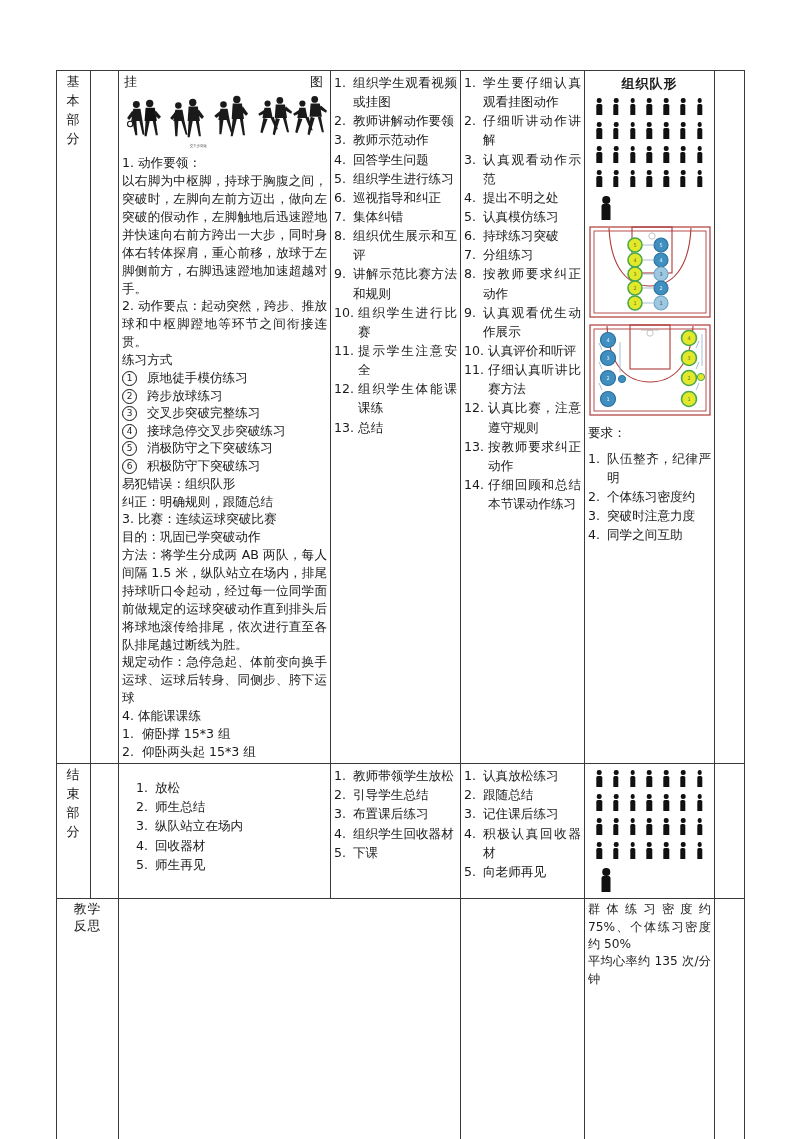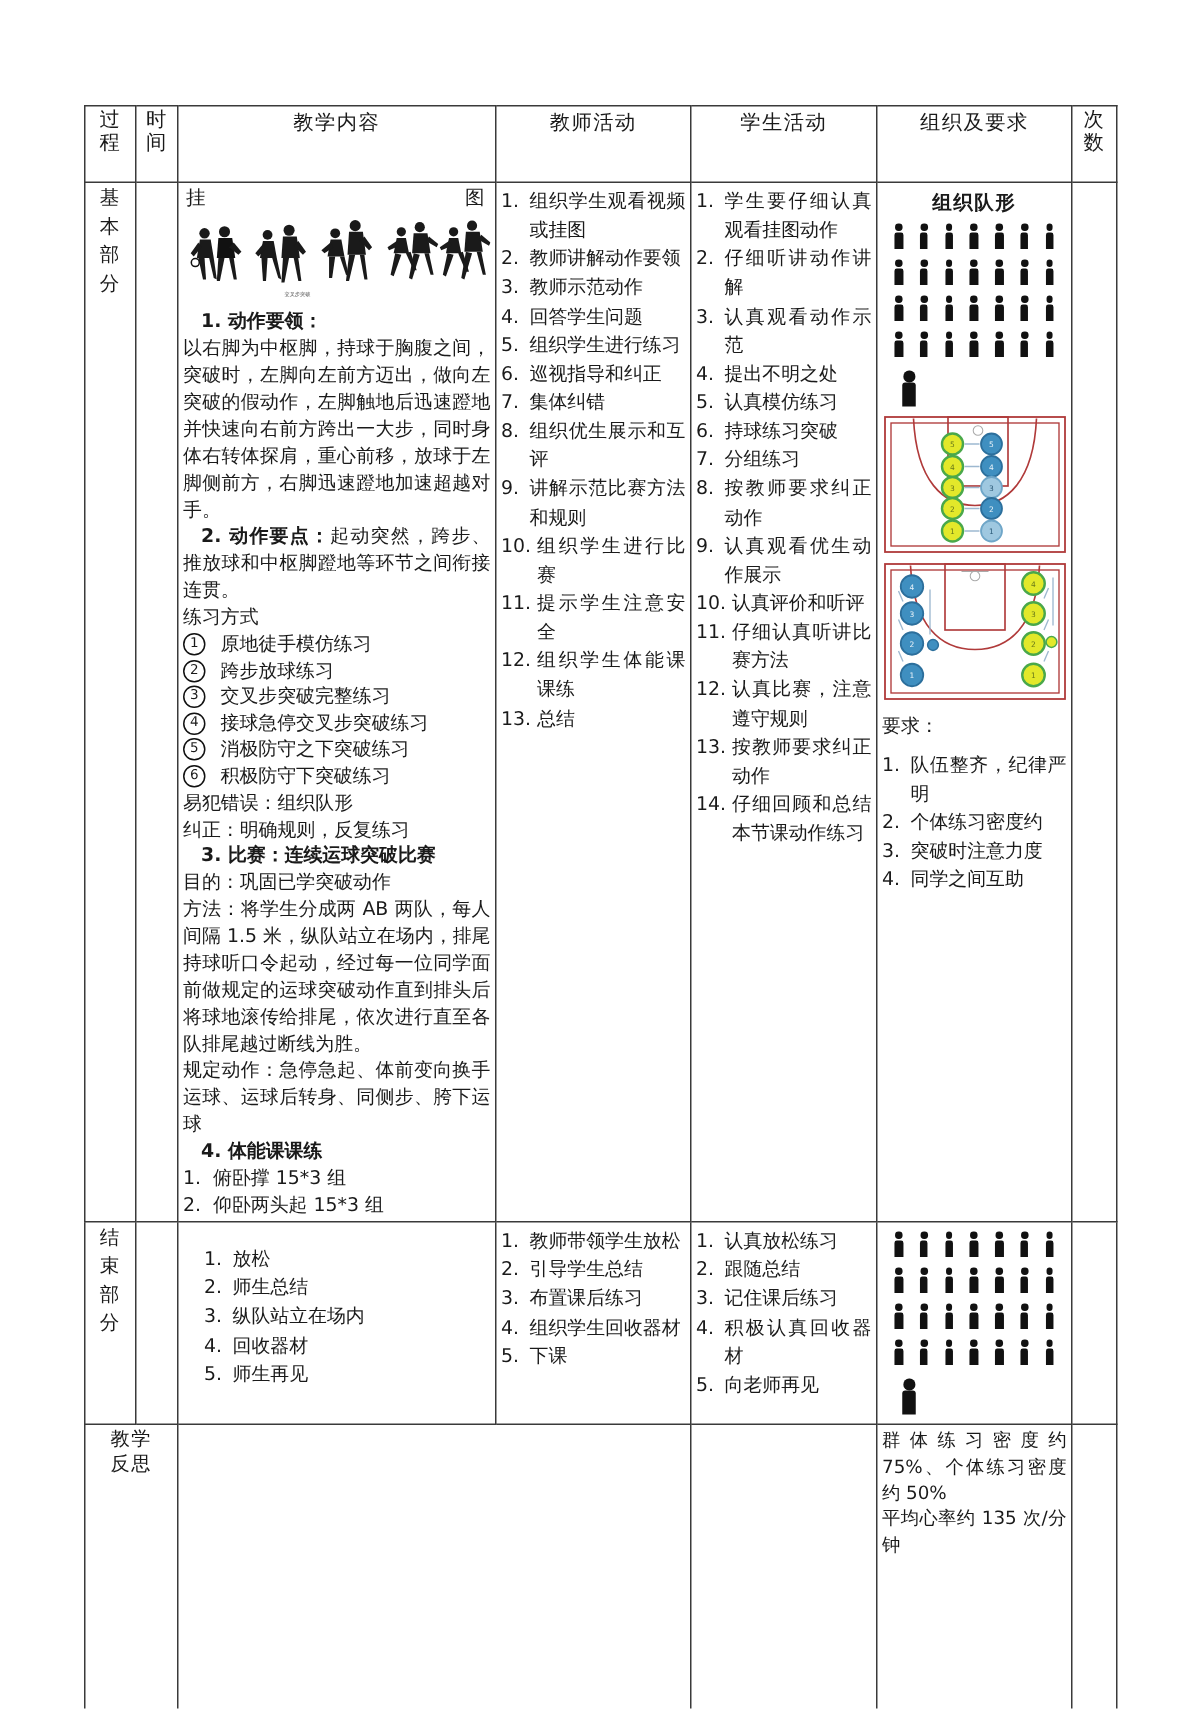--- a/index.html
+++ b/index.html
@@ -62,21 +62,21 @@
   .vlabel {
     text-align: center;
     vertical-align: middle;
     font-size: 13px;
     line-height: 1.45;
     letter-spacing: 1px;
   }
 
   
   .blk { font-size: 12.6px; line-height: 1.42; }
-  .blk b { font-weight: bold; margin-left: 12px; }
+  .blk b { font-weight: normal; }
   .blk .para { margin: 0 0 0 0; text-align: justify; }
   .ol { margin: 0; padding: 0; list-style: none; }
   .ol li {
     display: flex;
     gap: 5px;
     align-items: flex-start;
     margin: 0;
     line-height: 1.44;
   }
   .ol li .num { flex: 0 0 auto; min-width: 15px; }
@@ -223,43 +223,20 @@
       <col class="c-process">
         <col class="c-time">
         <col class="c-content">
       <col class="c-teacher">
         <col class="c-student">
         <col class="c-org">
         <col class="c-count">
     </colgroup>
 
     <tbody>
-        <tr class="hdr">
-      <td>
-        <div class="vstack">
-              <div>过程</div>
-            </div>
-      </td>
-      <td>
-        <div class="vstack">
-              <div>时</div>
-              <div>间</div>
-            </div>
-      </td>
-      <td>教学内容</td>
-      <td>教师活动</td>
-      <td>学生活动</td>
-      <td>组织及要求</td>
-      <td>
-        <div class="vstack">
-              <div>次</div>
-              <div>数</div>
-            </div>
-      </td>
-    </tr>
 
     <tr>
       <td class="vlabel">
         <div>基</div>
         <div>本</div>
         <div>部</div>
         <div>分</div>
       </td>
       <td></td>
 
@@ -373,21 +350,21 @@
                   <span class="circ">5</span>
                   <span class="txt">消极防守之下突破练习</span>
                 </li>
             <li>
                   <span class="circ">6</span>
                   <span class="txt">积极防守下突破练习</span>
                 </li>
           </ul>
 
           <div>易犯错误：组织队形</div>
-          <div>纠正：明确规则，反复练习</div>
+          <div>纠正：明确规则，跟随总结</div>
 
           <div><b>3. 比赛：连续运球突破比赛</b></div>
           <div>目的：巩固已学突破动作</div>
           <div class="para">方法：将学生分成两 AB 两队，每人间隔 1.5 米，纵队站立在场内，排尾持球听口令起动，经过每一位同学面前做规定的运球突破动作直到排头后将球地滚传给排尾，依次进行直至各队排尾越过断线为胜。</div>
           <div class="para">规定动作：急停急起、体前变向换手运球、运球后转身、同侧步、胯下运球</div>
 
           <div><b>4. 体能课课练</b></div>
           <ul class="ol">
             <li>
                   <span class="num">1.</span>

